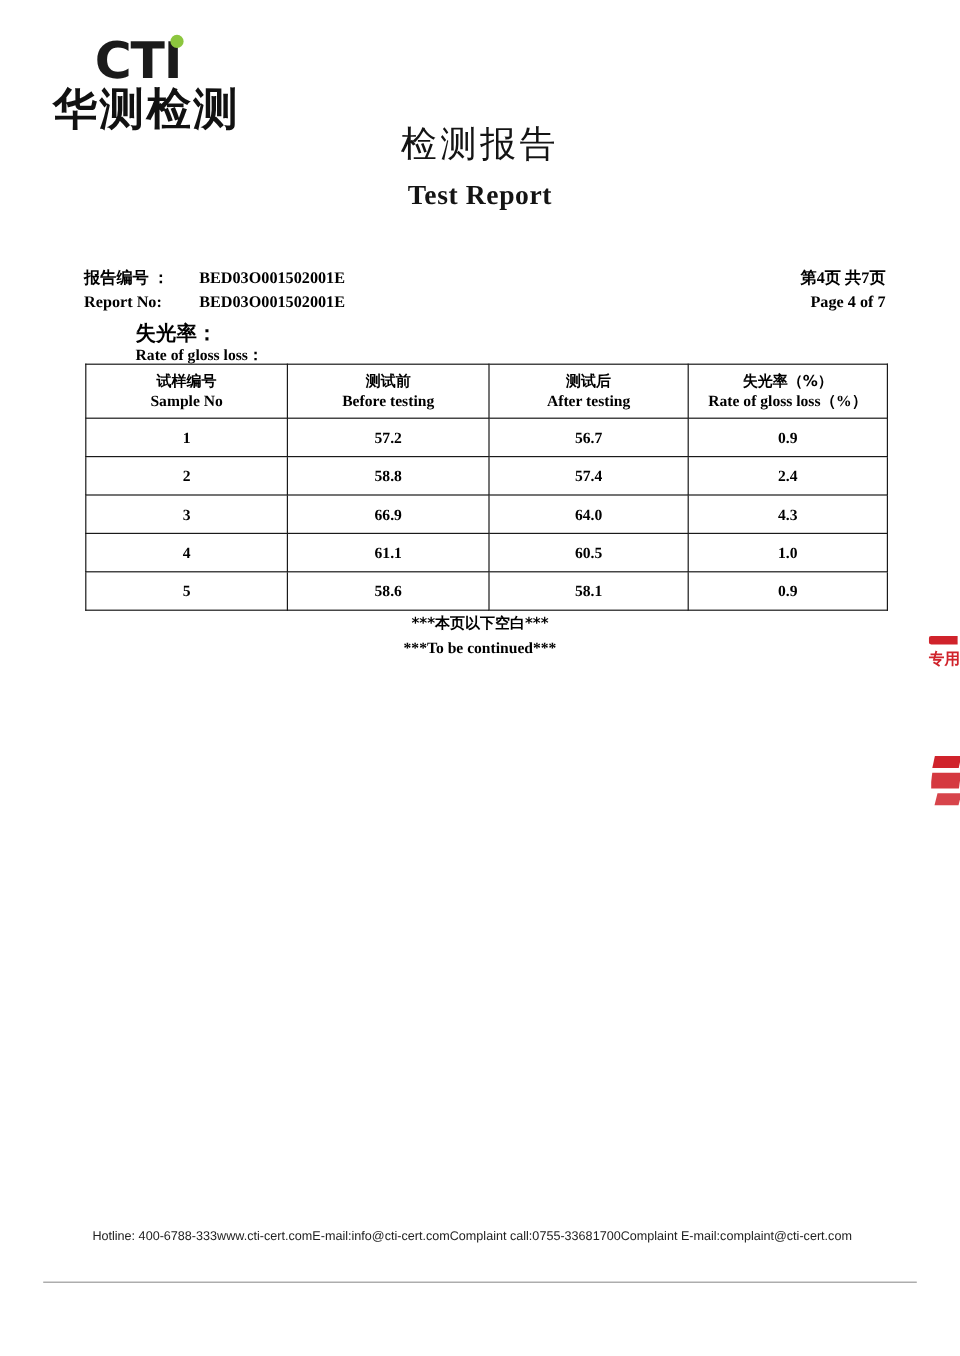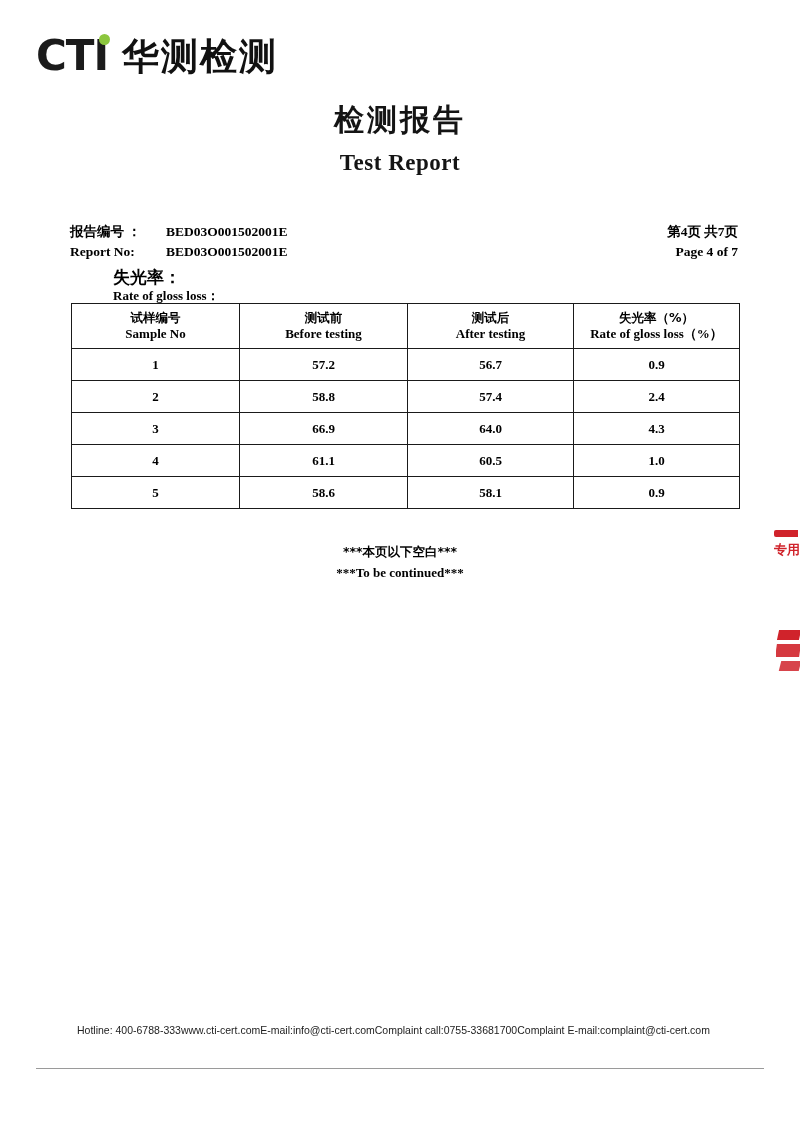--- a/index.html
+++ b/index.html
@@ -23,20 +23,21 @@
   }
 
   
   .logo-area {
     position: absolute;
     left: 36px;
     top: 30px;
     display: flex;
     align-items: center;
     height: 52px;
+    flex-direction: column;
   }
   .logo-cti {
     font-family: "DejaVu Sans", sans-serif;
     font-weight: bold;
     font-size: 42px;
     letter-spacing: -1px;
     color: #1b1b1b;
     line-height: 1;
     position: relative;
     padding-right: 6px;
@@ -61,21 +62,21 @@
   }
 
   
   .title-cn {
     position: absolute;
     top: 100px;
     left: 0;
     width: 800px;
     text-align: center;
     font-family: "DejaVu Sans", sans-serif;
-    font-weight: bold;
+    font-weight: normal;
     font-size: 30px;
     letter-spacing: 3px;
     color: #141414;
   }
   .title-en {
     position: absolute;
     top: 150px;
     left: 0;
     width: 800px;
     text-align: center;
@@ -186,21 +187,20 @@
     top: 508px;
     width: 800px;
     text-align: center;
     font-size: 13px;
     font-weight: bold;
     line-height: 21px;
   }
   .note .cn {
     font-family: "DejaVu Sans", sans-serif;
     font-size: 12.5px;
-    margin-top: 33px;
   }
 
   
   .stamp-red-text {
     position: absolute;
     right: 0;
     top: 530px;
     width: 26px;
     height: 40px;
     overflow: hidden;

